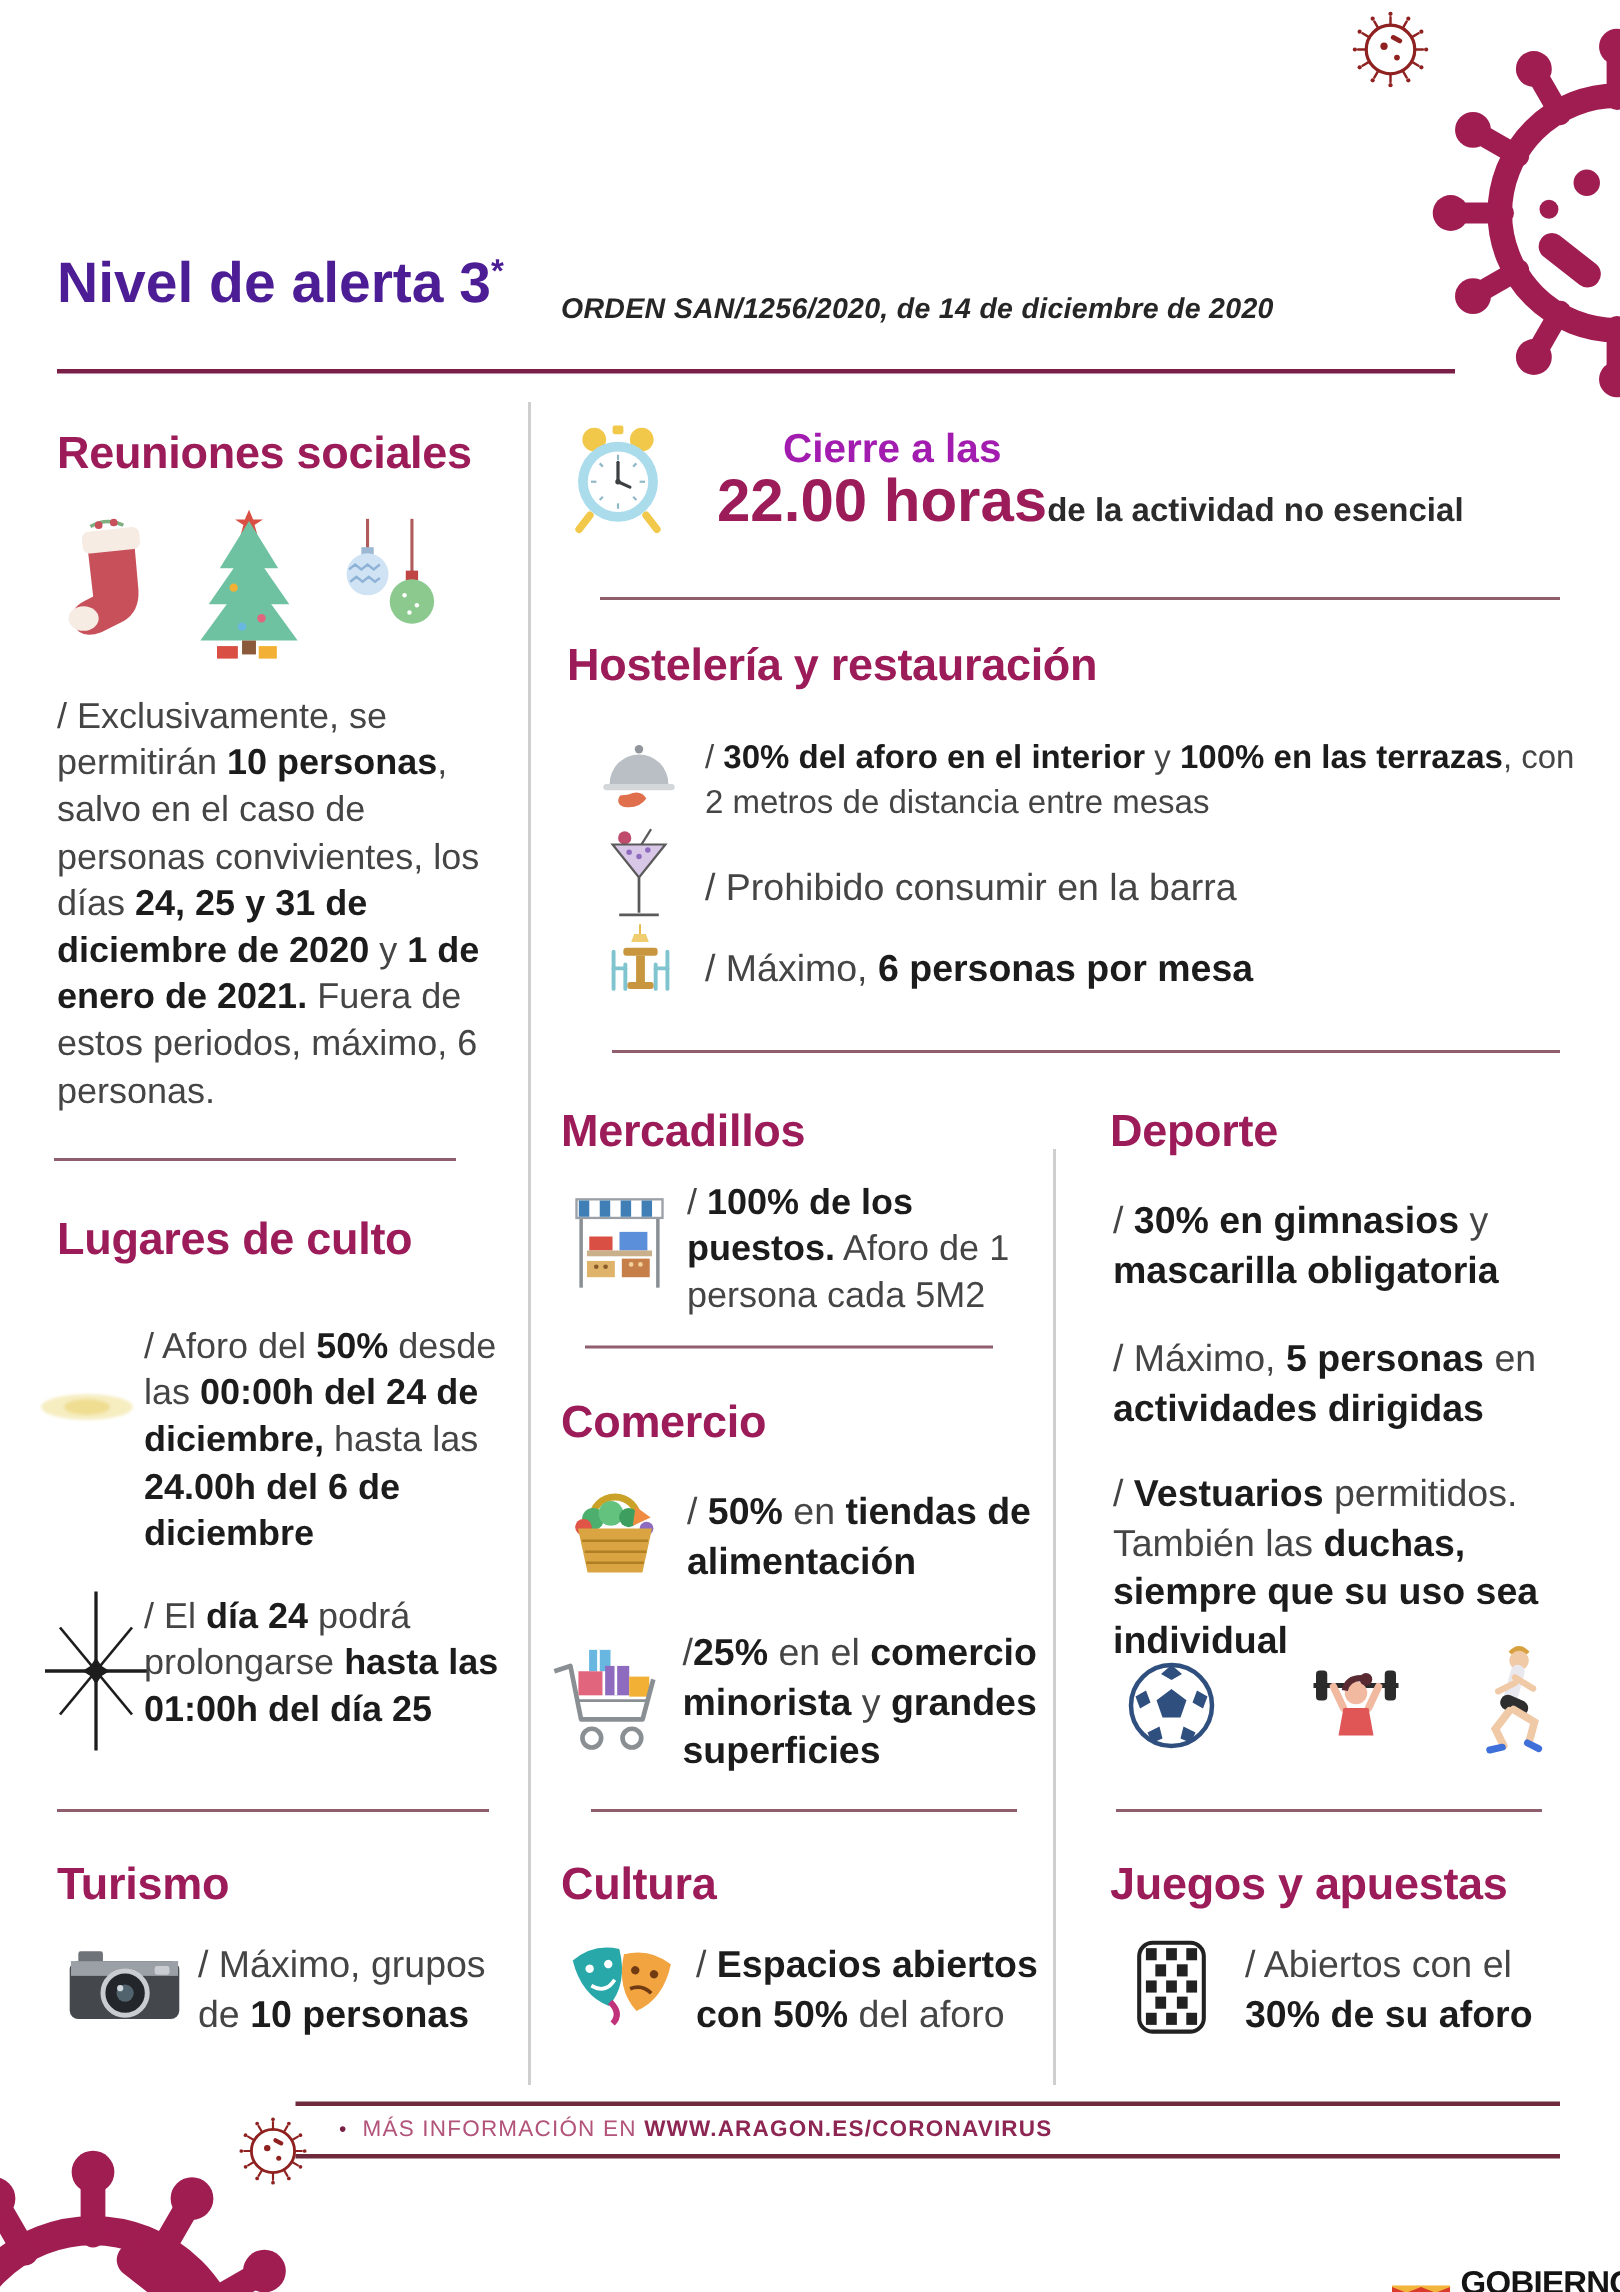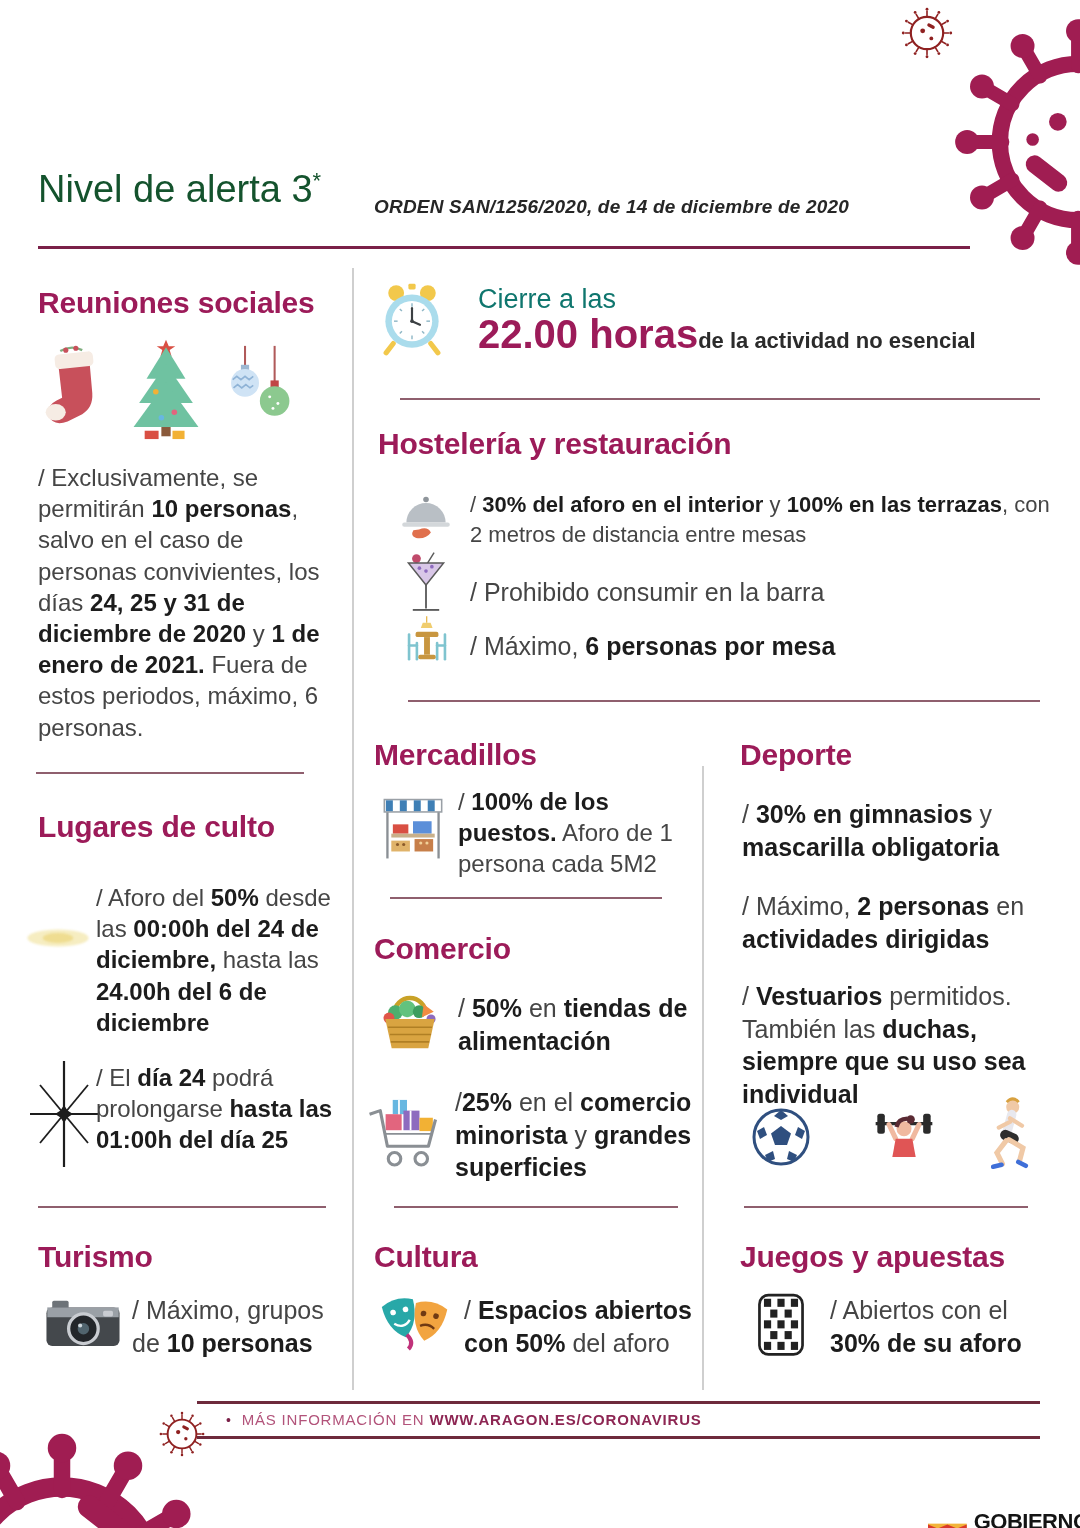--- a/index.html
+++ b/index.html
@@ -8,24 +8,24 @@
   .abs{position:absolute;}
   .h1{font-size:44px;line-height:1.22;font-weight:500;color:#2e2e2e;letter-spacing:-0.5px;}
   .accent{color:#9c1b59;font-weight:700;}
   .h2{font-size:30px;font-weight:700;color:#9c1b59;letter-spacing:-0.2px;}
   .body-txt{font-size:24px;line-height:1.3;color:#454545;}
   .item-txt{font-size:25px;line-height:1.3;color:#454545;}
   .b{font-weight:700;color:#1c1c1c;}
   .rule{background:#8f5f6e;height:2px;}
   .rule-dark{background:#7a2048;}
   .vline{background:#cfcfcf;width:2px;}
-  .alert{font-size:38px;font-weight:400;color:#14532d;}
+  .alert{font-size:38px;font-weight:700;color:#4c1d95;}
   .alert sup{font-size:22px;}
   .order{font-size:19px;font-style:italic;font-weight:600;color:#262626;letter-spacing:0.2px;}
-  .closure-pre{font-size:27px;font-weight:400;color:#0f766e;}
+  .closure-pre{font-size:27px;font-weight:700;color:#a21caf;margin-left:44px;}
   .closure-time{font-size:40px;font-weight:700;color:#9c1b59;}
   .closure-post{font-size:22px;font-weight:700;color:#2b2b2b;}
   .foot-line{background:#6e2a3c;height:3px;}
   .foot-txt{font-size:15px;letter-spacing:0.8px;color:#b2537a;font-weight:500;}
   .foot-txt .bullet{color:#7a2048;margin-right:10px;font-size:14px;}
   .foot-txt .url{font-weight:700;color:#8d2653;}
   .logo{display:flex;align-items:center;gap:7px;}
   .logo-text{font-size:22px;font-weight:800;color:#141414;line-height:0.95;letter-spacing:-0.5px;}
 </style>
 </head>
@@ -352,21 +352,21 @@
       <circle cx="54" cy="33" r="3.5" fill="#703a13"></circle>
         <circle cx="70" cy="33" r="3.5" fill="#703a13"></circle>
       <path d="M53 49 Q62 43 71 49" stroke="#703a13" stroke-width="3" fill="none"></path>
     </g>
   </svg>
   <div class="abs item-txt" style="left:464px;top:1294px;width:252px;"><span>/ </span><span class="b">Espacios abiertos con 50%</span><span> del aforo</span></div>
 
   <div class="abs h2" style="left:740px;top:738px;">Deporte</div>
 
   <div class="abs item-txt" style="left:742px;top:798px;width:302px;"><span>/ </span><span class="b">30% en gimnasios</span><span> y </span><span class="b">mascarilla obligatoria</span></div>
-  <div class="abs item-txt" style="left:742px;top:890px;width:302px;"><span>/ Máximo, </span><span class="b">2 personas</span><span> en </span><span class="b">actividades dirigidas</span></div>
+  <div class="abs item-txt" style="left:742px;top:890px;width:302px;"><span>/ Máximo, </span><span class="b">5 personas</span><span> en </span><span class="b">actividades dirigidas</span></div>
   <div class="abs item-txt" style="left:742px;top:980px;width:312px;"><span>/ </span><span class="b">Vestuarios</span><span> permitidos. También las </span><span class="b">duchas, siempre que su uso sea individual</span></div>
 
   <svg class="abs" style="left:750px;top:1106px;" width="62" height="62" viewBox="0 0 62 62">
     <circle cx="31" cy="31" r="27" fill="#fff" stroke="#2f4f7f" stroke-width="3"></circle>
     <polygon points="31,20 41,27.5 37,39 25,39 21,27.5" fill="#2f4f7f"></polygon>
     <polygon points="31,4 38,10 31,14 24,10" fill="#2f4f7f"></polygon>
     <polygon points="7,25 14,21 17,29 10,33" fill="#2f4f7f"></polygon>
     <polygon points="55,25 48,21 45,29 52,33" fill="#2f4f7f"></polygon>
     <polygon points="15,49 23,45 25,53 18,56" fill="#2f4f7f"></polygon>
     <polygon points="47,49 39,45 37,53 44,56" fill="#2f4f7f"></polygon>

